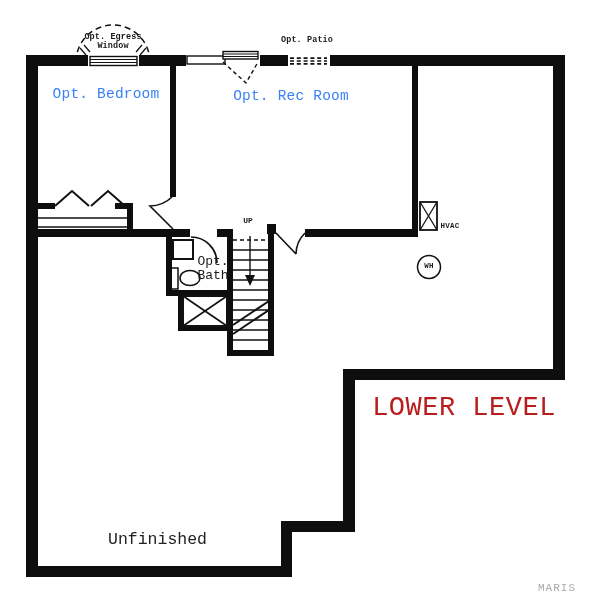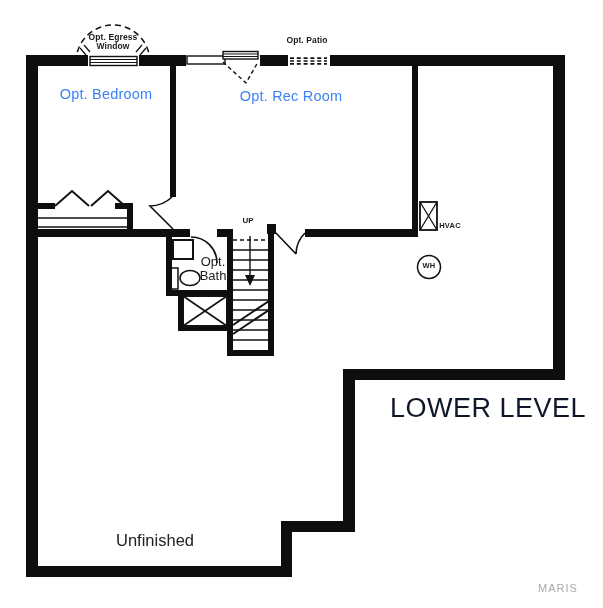--- a/index.html
+++ b/index.html
@@ -1,25 +1,25 @@
 <!DOCTYPE html>
 <html><head>
 <meta charset="utf-8">
 <style>
   html,body{margin:0;padding:0;background:#ffffff;}
   #plan{position:relative;width:603px;height:608px;background:#ffffff;overflow:hidden;
-        font-family:Liberation Sans, sans-serif;color:#1a1a1a;}
+        font-family:Liberation Mono, monospace;color:#1a1a1a;}
   #plan svg{position:absolute;left:0;top:0;}
   .lbl{position:absolute;text-align:center;line-height:1.1;}
   .lbl-sm{font-size:8.5px;font-weight:600;letter-spacing:.1px;}
   .lbl-room{font-size:14.5px;color:#3b82f6;letter-spacing:.2px;}
   .lbl-bath{font-size:13px;line-height:13.5px;color:#1c1c1c;}
   .lbl-up{font-size:8px;font-weight:600;}
   .lbl-tiny{font-size:7.5px;font-weight:600;letter-spacing:.2px;}
-  .lbl-title{font-size:27px;color:#0f172a;letter-spacing:.5px;white-space:nowrap;margin-left:24px;}
+  .lbl-title{font-size:27px;color:#b91c1c;letter-spacing:.5px;white-space:nowrap;}
   .lbl-unf{font-size:16.5px;color:#222222;}
   .lbl-maris{font-size:11px;color:#a9a9a9;letter-spacing:1px;text-align:left;}
 </style>
 </head>
 <body>
 
 <div id="plan">
 
   <svg width="603" height="608" viewBox="0 0 603 608">
 

